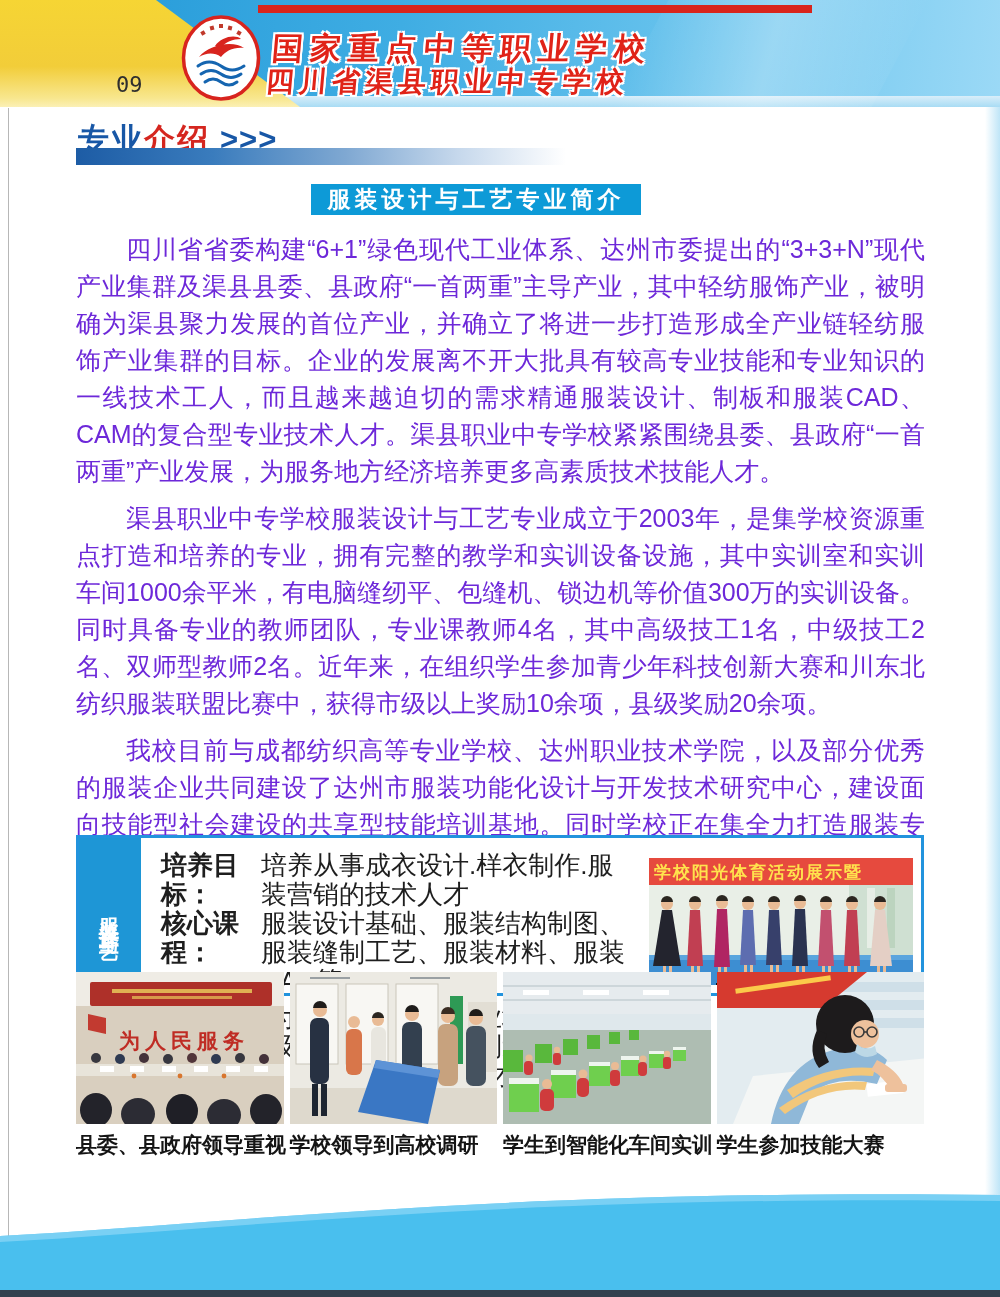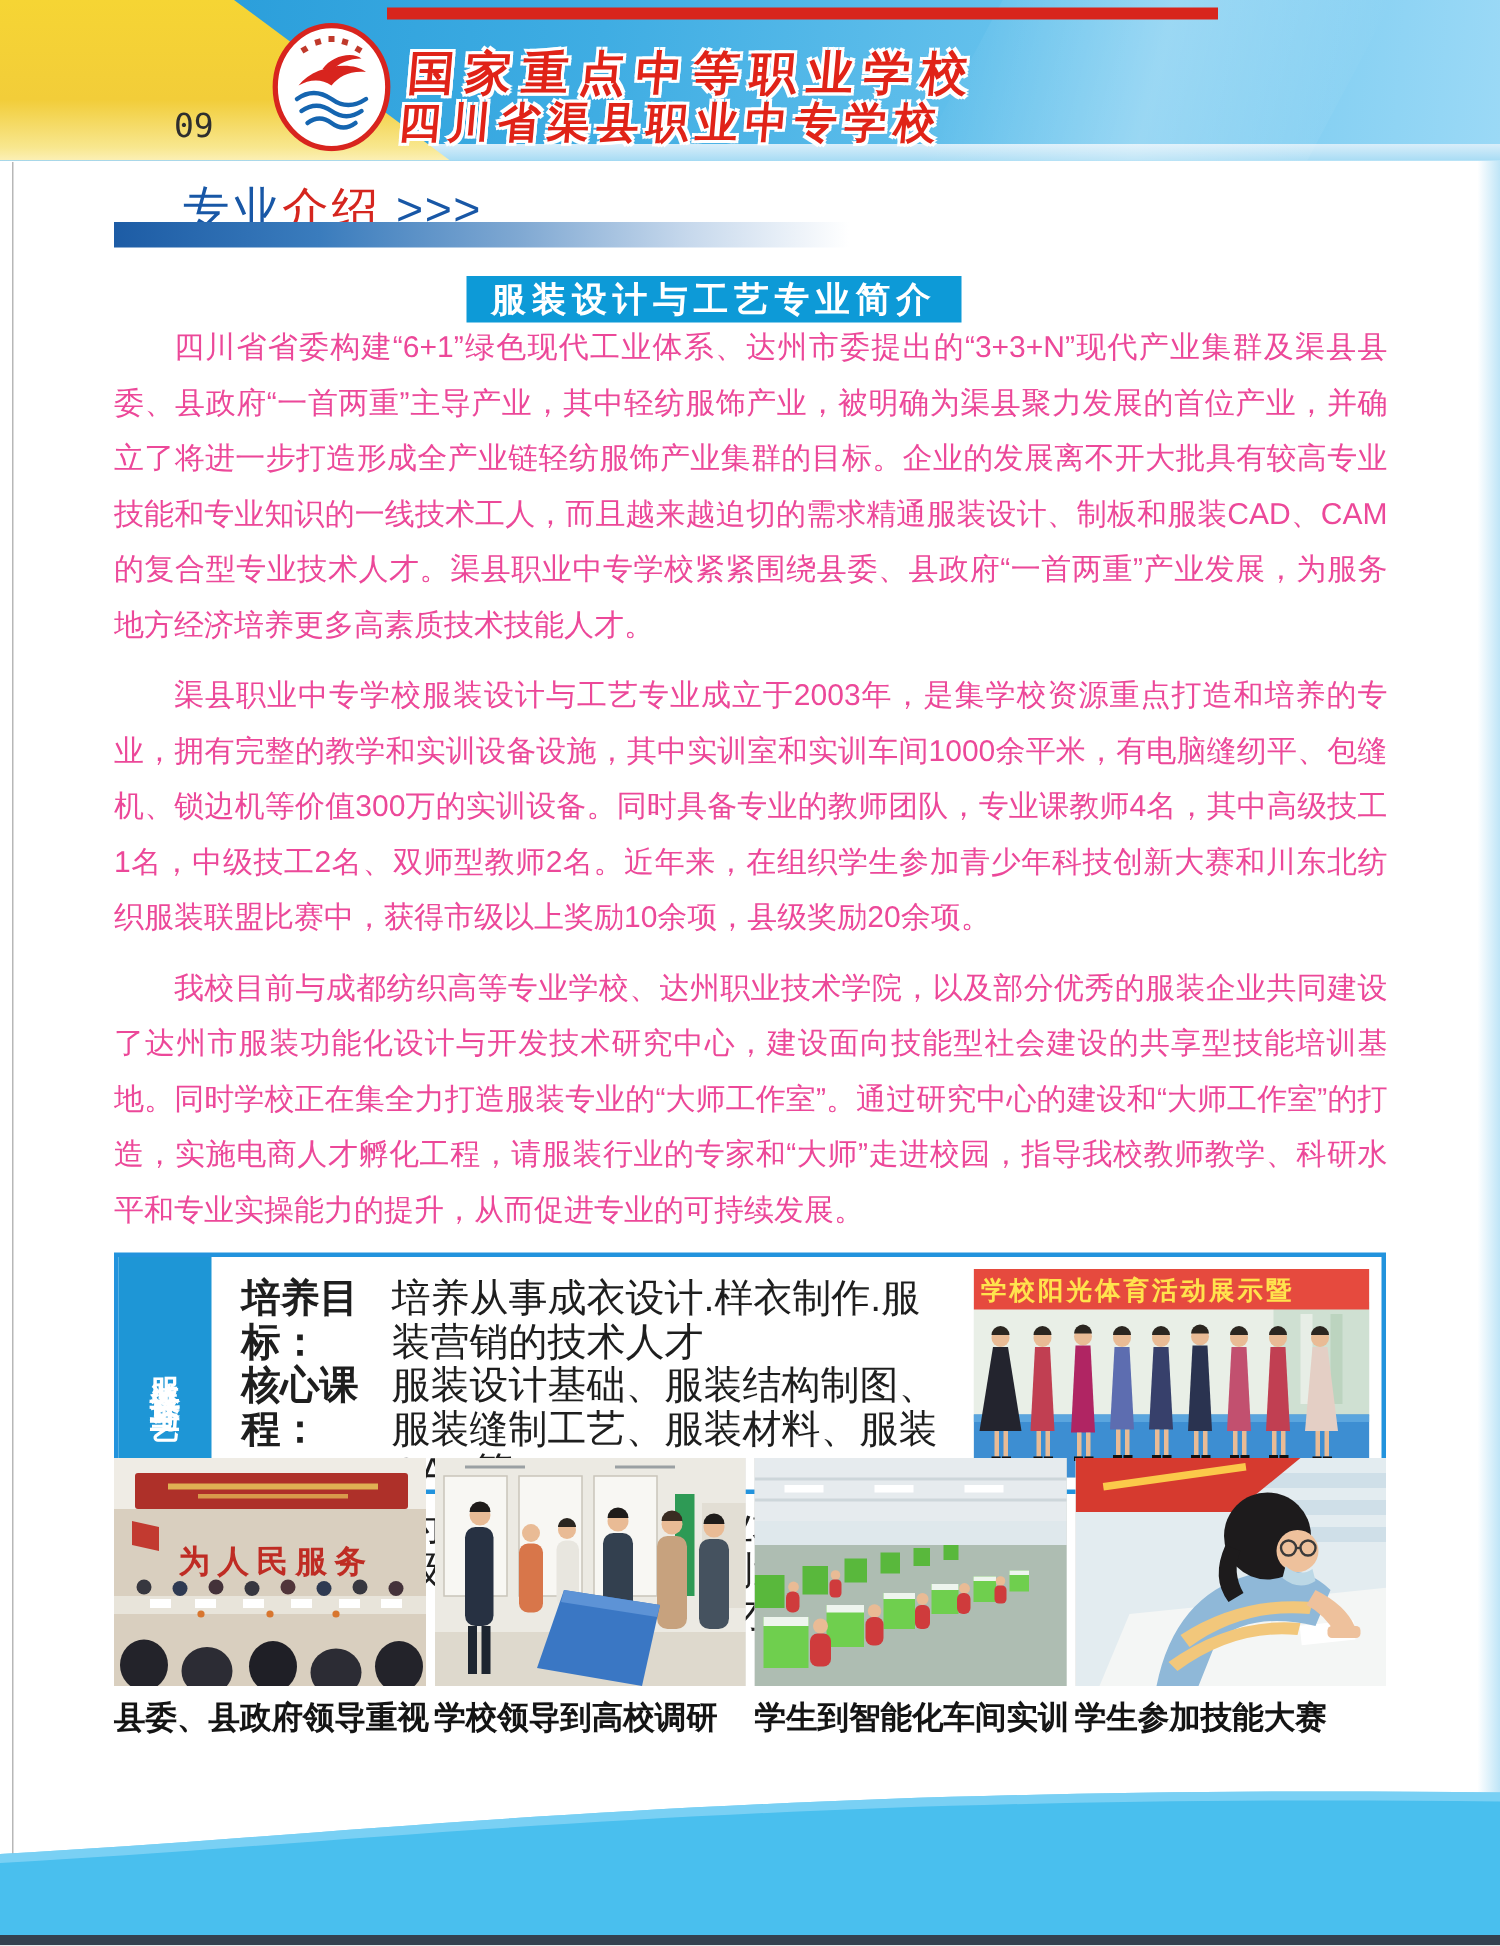--- a/index.html
+++ b/index.html
@@ -24,45 +24,45 @@
           font-weight:bold;font-size:31px;color:#e02318;letter-spacing:7px;transform:skewX(-5deg);
           text-shadow:-2px -2px 0 #fff,2px -2px 0 #fff,-2px 2px 0 #fff,2px 2px 0 #fff,0 2px 0 #fff,2px 0 0 #fff;}
   .school-t2{position:absolute;top:63px;left:266px;font-family:"Liberation Serif",serif;
           font-weight:bold;font-size:28px;color:#e02318;letter-spacing:5px;transform:skewX(-5deg);
           text-shadow:-2px -2px 0 #fff,2px -2px 0 #fff,-2px 2px 0 #fff,2px 2px 0 #fff,0 2px 0 #fff,2px 0 0 #fff;}
   
   .left-line{position:absolute;left:8px;top:108px;height:1135px;width:1px;background:#b7b7b7;}
   .right-band{position:absolute;right:0;top:107px;width:15px;height:1095px;
           background:linear-gradient(to left,#bfe5f7,rgba(255,255,255,0));}
   
-  .sec-title{position:absolute;top:119px;left:78px;font-size:31px;font-weight:normal;letter-spacing:2px;margin-left:44px;}
+  .sec-title{position:absolute;top:119px;left:78px;font-size:31px;font-weight:bold;letter-spacing:2px;}
   .t-blue{color:#1857a6;}
   .t-red{color:#d5261f;}
   .t-arrows{color:#1857a6;margin-left:10px;letter-spacing:1px;}
   .sec-bar{position:absolute;top:148px;left:76px;width:490px;height:17px;
           background:linear-gradient(to right,#1d5ca5 0%,#3a7cbd 28%,#7fa8d2 55%,#c6d8ec 78%,rgba(244,248,252,0) 100%);}
   .banner{position:absolute;top:184px;left:287px;width:330px;height:31px;background:#0d9ad7;
           color:#fff;font-weight:bold;font-size:23px;display:flex;align-items:center;
           justify-content:center;letter-spacing:4px;margin-left:24px;}
   
-  .paragraphs{position:absolute;top:214px;left:76px;width:849px;font-size:20px;
-          line-height:37px;color:#ec4899;text-align:justify;}
+  .paragraphs{position:absolute;top:231px;left:76px;width:849px;font-size:25px;
+          line-height:37px;color:#6d28d9;text-align:justify;}
   .paragraphs p{margin:0 0 10px 0;text-indent:2em;}
   
   .info-box{position:absolute;top:835px;left:76px;width:848px;height:161px;border:3px solid #2293dd;
           background:#fff;display:flex;box-sizing:border-box;}
   .side-label{flex:0 0 62px;background:#1e96d6;color:#fff;writing-mode:vertical-lr;
           text-orientation:upright;display:flex;align-items:center;justify-content:center;
           font-size:20px;font-weight:bold;letter-spacing:4px;}
   .box-content{flex:1;padding:13px 6px 6px 20px;font-size:26px;color:#1e1e1e;}
   .box-row{display:flex;line-height:29px;}
   .box-row.spaced{margin-top:7px;text-align:center;}
   .box-label{font-weight:bold;flex:0 0 100px;}
   .box-text{flex:1;}
-  .box-photo{flex:0 0 264px;margin:8px 8px 8px 4px;overflow:hidden;}
+  .box-photo{flex:0 0 264px;margin:20px 8px 8px 4px;overflow:hidden;}
   
   .gallery{position:absolute;top:972px;left:76px;width:848px;display:flex;gap:6px;}
   .g-item{flex:1;min-width:0;}
   .g-photo{height:152px;overflow:hidden;background:#ddd;}
   .g-caption{text-align:left;font-size:21px;font-weight:bold;color:#141414;margin-top:7px;
           white-space:nowrap;}
   
   .footer-wave{position:absolute;left:0;bottom:7px;width:1000px;height:115px;}
   .bottom-bar{position:absolute;left:0;bottom:0;width:1000px;height:7px;background:#33414f;}
 </style>

